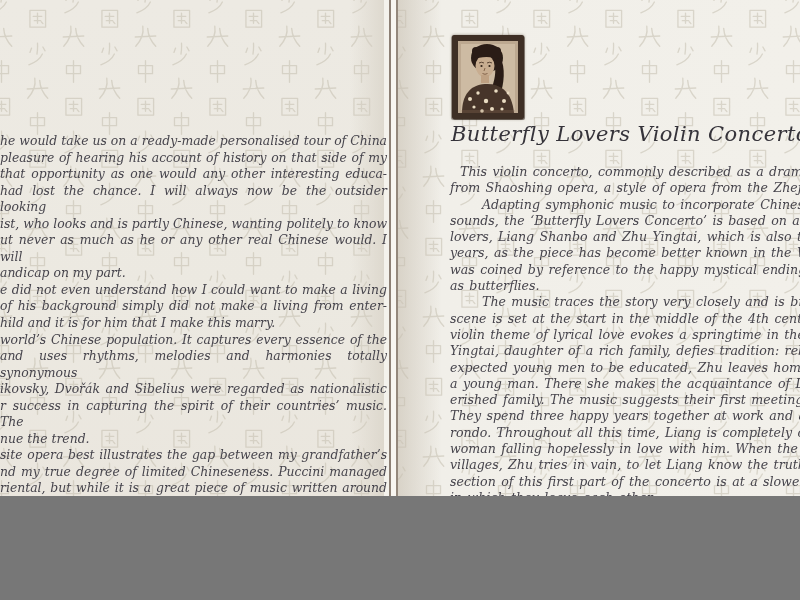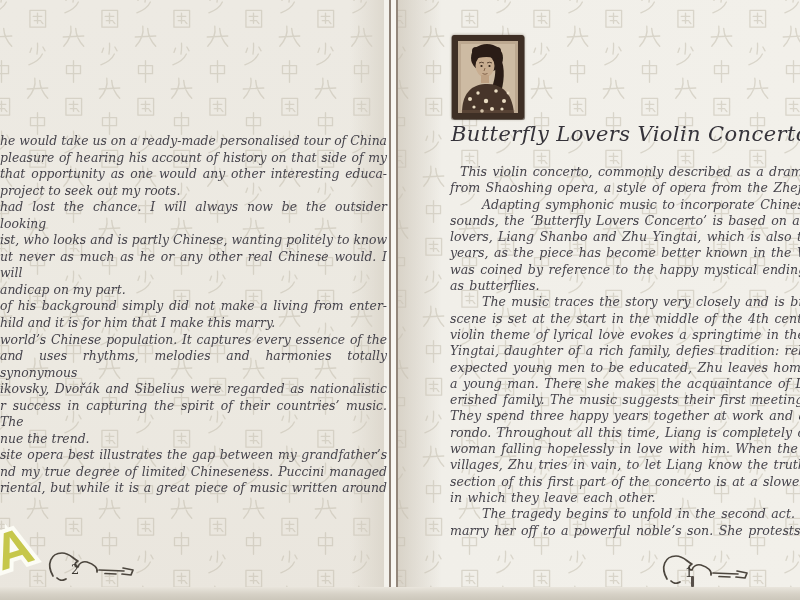--- a/index.html
+++ b/index.html
@@ -1,16 +1,16 @@
 <!DOCTYPE html>
 <html><head>
 <meta charset="utf-8">
 <style>
   html,body{margin:0;padding:0;background:#777;}
-  #stage{position:relative;width:800px;height:600px;overflow:hidden;
+  #stage{position:relative;width:800px;height:496px;overflow:hidden;
          font-family:"DejaVu Serif",serif;background:#efede7;}
   #stage *{box-sizing:border-box;}
   .paper{position:absolute;top:0;bottom:0;}
   .paper.left{left:0;width:392px;background:linear-gradient(180deg,#edeae3 0%,#ecE9e1 60%,#eae6de 100%);}
   .paper.right{left:392px;right:0;background:linear-gradient(90deg,#ece9e2 0%,#f1efe9 12%,#f2f0ea 100%);}
   
   #wm{position:absolute;inset:0;}
   .wmch{position:absolute;width:27px;height:27px;opacity:.5;}
   .wmuse{stroke:#c1bbab;fill:none;stroke-width:5;stroke-linecap:round;stroke-linejoin:round;}
   
@@ -1294,25 +1294,25 @@
   <div class="gut g-edge"></div>
   <div class="gut g-line1"></div>
   <div class="gut g-hi"></div>
   <div class="gut g-line2"></div>
   <div class="gut g-shadeR"></div>
 
   <div id="ltext">
       <div class="tl just">he would take us on a ready-made personalised tour of China</div>
       <div class="tl just">pleasure of hearing his account of history on that side of my</div>
       <div class="tl just">that opportunity as one would any other interesting educa-</div>
-      <div class="tl">project to seek out my roots.</div>
       <div class="tl just">had lost the chance. I will always now be the outsider looking</div>
       <div class="tl just">ist, who looks and is partly Chinese, wanting politely to know</div>
       <div class="tl just">ut never as much as he or any other real Chinese would. I will</div>
       <div class="tl">andicap on my part.</div>
+      <div class="tl just">e did not even understand how I could want to make a living</div>
       <div class="tl just">of his background simply did not make a living from enter-</div>
       <div class="tl">hild and it is for him that I make this marry.</div>
       <div class="tl just">world’s Chinese population. It captures every essence of the</div>
       <div class="tl just">and uses rhythms, melodies and harmonies totally synonymous</div>
       <div class="tl just">ikovsky, Dvořák and Sibelius were regarded as nationalistic</div>
       <div class="tl just">r success in capturing the spirit of their countries’ music. The</div>
       <div class="tl">nue the trend.</div>
       <div class="tl just">site opera best illustrates the gap between my grandfather’s</div>
       <div class="tl just">nd my true degree of limited Chineseness. Puccini managed</div>
       <div class="tl just">riental, but while it is a great piece of music written around</div>

